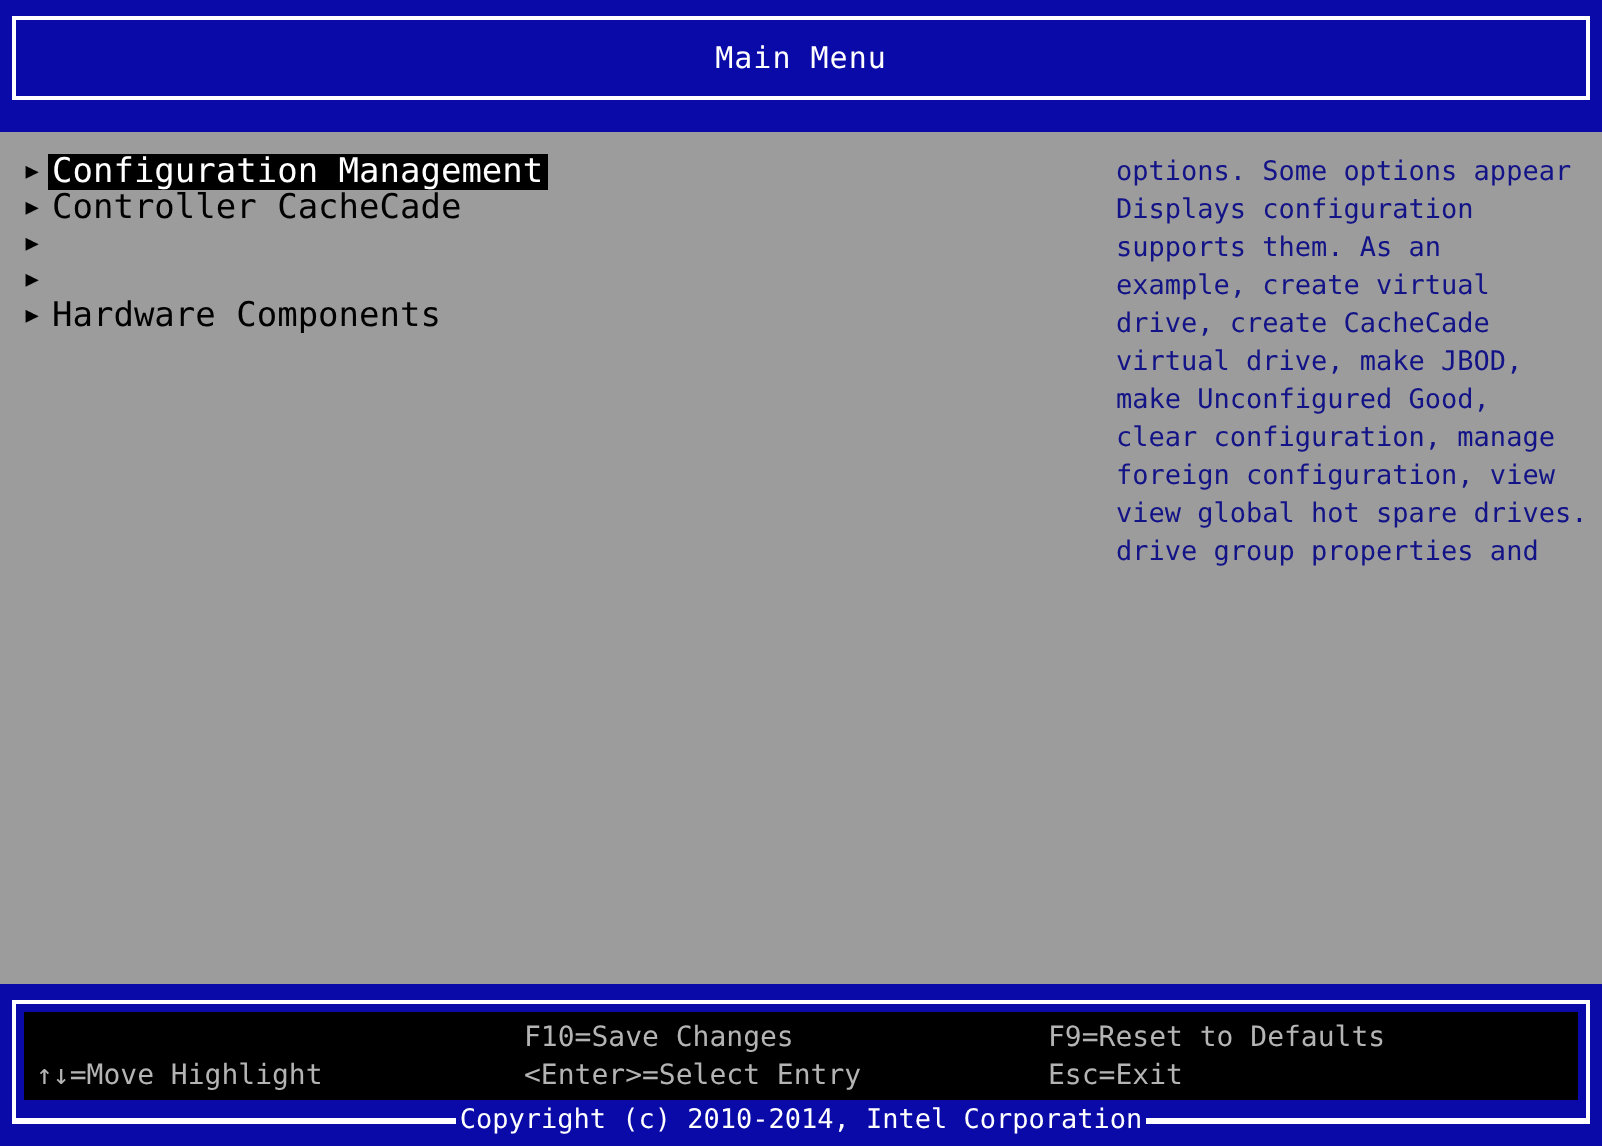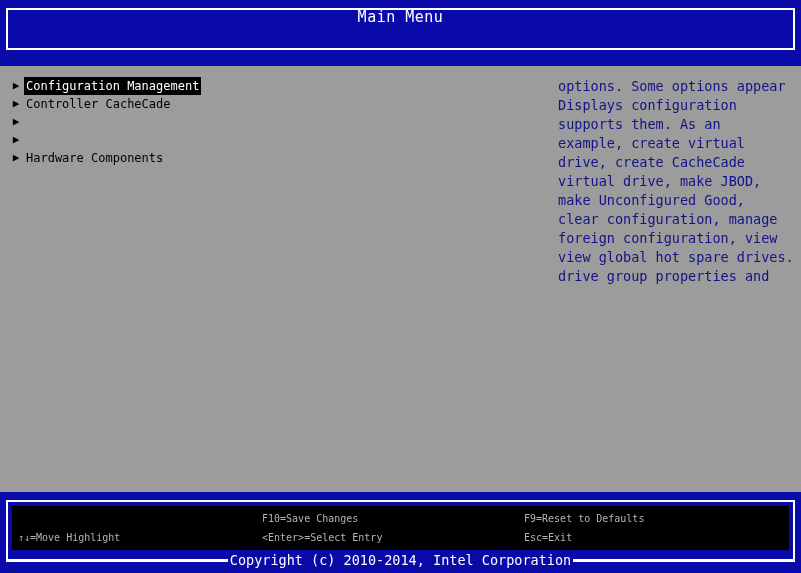--- a/index.html
+++ b/index.html
@@ -29,21 +29,21 @@
   }
   .header-box {
     position: absolute;
     left: 6px;
     top: 8px;
     width: 789px;
     height: 42px;
     border: 2px solid #ffffff;
     box-sizing: border-box;
     display: flex;
-    align-items: flex-start;
+    align-items: center;
     justify-content: center;
   }
   .header-title {
     color: #ffffff;
     font-size: 15px;
     letter-spacing: 0.5px;
     line-height: 1;
   }
 
   
@@ -72,21 +72,21 @@
   .menu-arrow {
     width: 16px;
     flex: 0 0 16px;
     color: #000000;
     font-size: 11px;
     line-height: 18px;
     text-align: center;
   }
   .menu-label {
     color: #000000;
-    font-size: 12px;
+    font-size: 17px;
     line-height: 18px;
     padding: 0 2px;
   }
   .menu-item.selected .menu-label {
     background: #000000;
     color: #ffffff;
   }
 
   
   .help-panel {
@@ -124,21 +124,21 @@
     position: absolute;
     left: 12px;
     top: 506px;
     width: 777px;
     height: 44px;
     background: #000000;
   }
   .hotkey {
     position: absolute;
     color: #b4b4b4;
-    font-size: 10px;
+    font-size: 14px;
     line-height: 18px;
     white-space: nowrap;
   }
   .hk-r0 { top: 4px; }
   .hk-r1 { top: 23px; }
   .hk-c0 { left: 6px; }
   .hk-c1 { left: 250px; }
   .hk-c2 { left: 512px; }
 
   .copyright-row {

